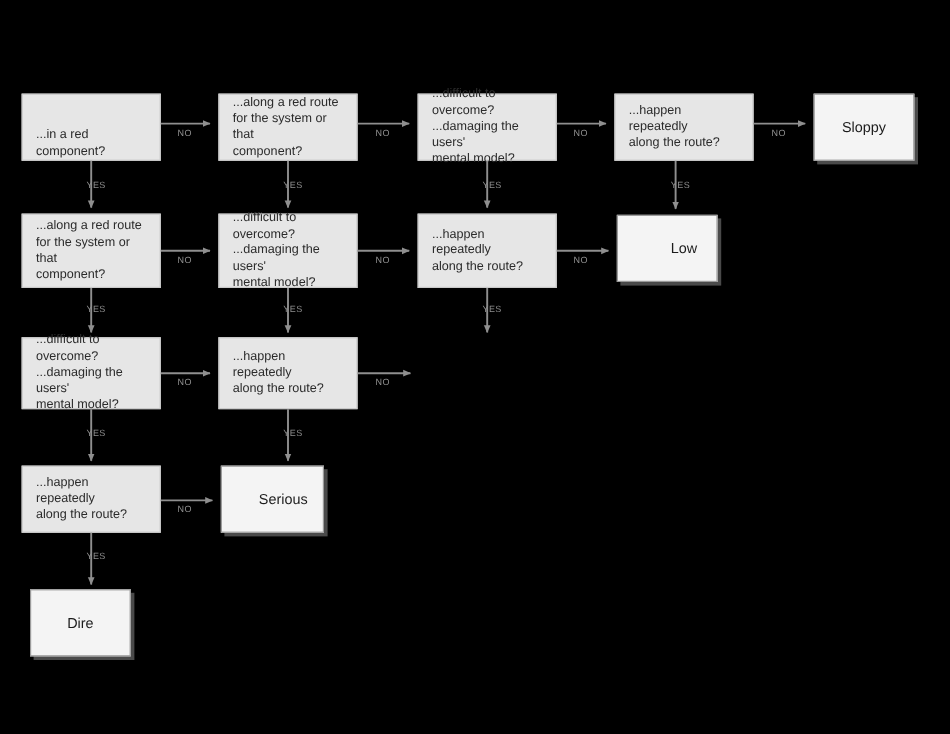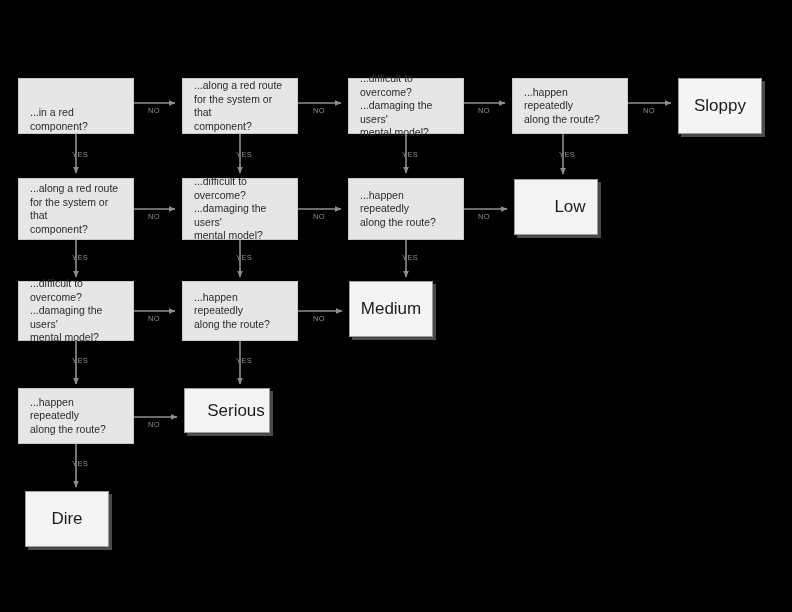--- a/index.html
+++ b/index.html
@@ -40,21 +40,21 @@
     position: absolute;
     box-sizing: border-box;
     background: #f4f4f4;
     border: 1px solid #9b9b9b;
     box-shadow: 3px 3px 0 0 #4a4a4a;
     display: flex;
     align-items: center;
     justify-content: center;
   }
   .rbox .rtext {
-    font-size: 17px;
+    font-size: 12px;
     line-height: 20px;
     color: #1c1c1c;
   }
 
   
   .conn {
     position: absolute;
   }
   .conn svg {
     display: block;
@@ -123,30 +123,27 @@
     <div class="qtext">...difficult to overcome?
 ...damaging the users'
 mental model?</div>
   </div>
 
   <div class="qbox" style="left:182px; top:281px; width:116px; height:60px;">
     <div class="qtext">...happen repeatedly
 along the route?</div>
   </div>
 
-  <div class="rbox" style="left:349px; top:281px; width:84px; height:56px;">
-    <div class="rtext">Medium</div>
-  </div>
 
   <div class="qbox" style="left:18px; top:388px; width:116px; height:56px;">
     <div class="qtext">...happen repeatedly
 along the route?</div>
   </div>
 
-  <div class="rbox" style="left:184px; top:388px; width:86px; height:45px;padding-left:18px;">
+  <div class="rbox" style="left:184px; top:388px; width:86px; height:56px;padding-left:18px;">
     <div class="rtext">Serious</div>
   </div>
 
   <div class="rbox" style="left:25px; top:491px; width:84px; height:56px;">
     <div class="rtext">Dire</div>
   </div>
 
   <svg width="0" height="0" style="position:absolute;">
     <defs>
       <marker id="ah" markerWidth="7" markerHeight="7" refX="6" refY="3.2" orient="auto" markerUnits="userSpaceOnUse">

